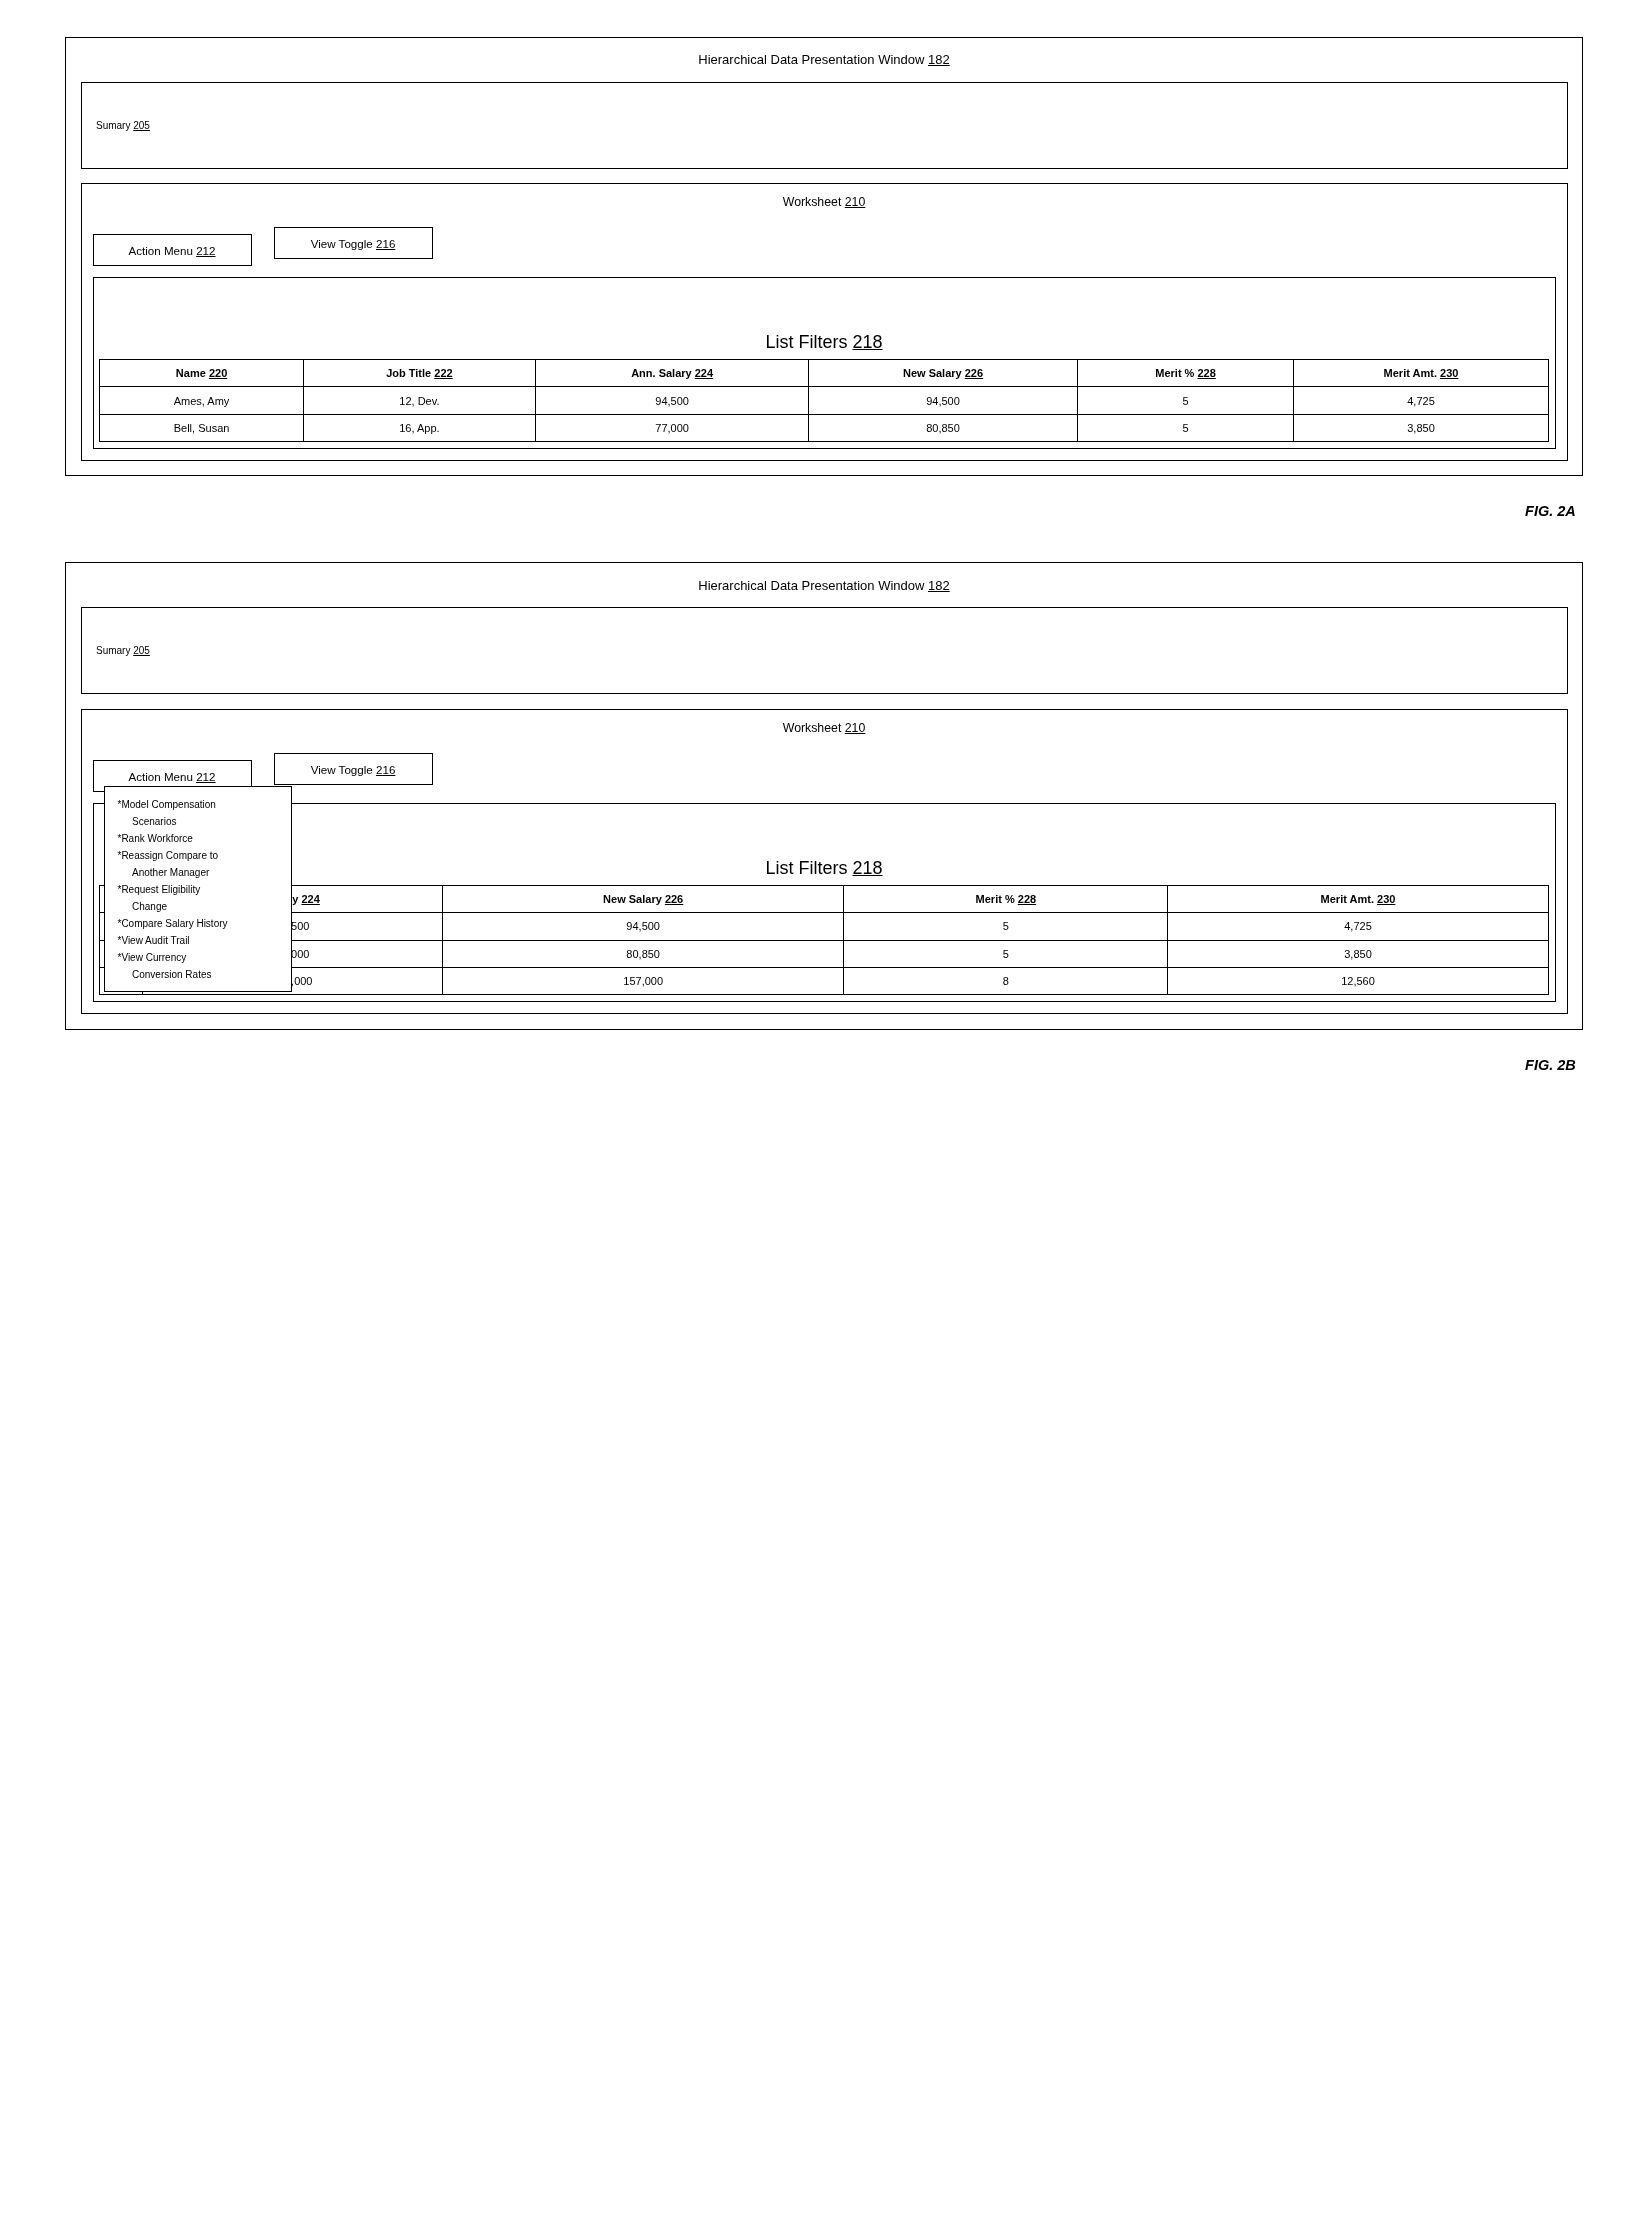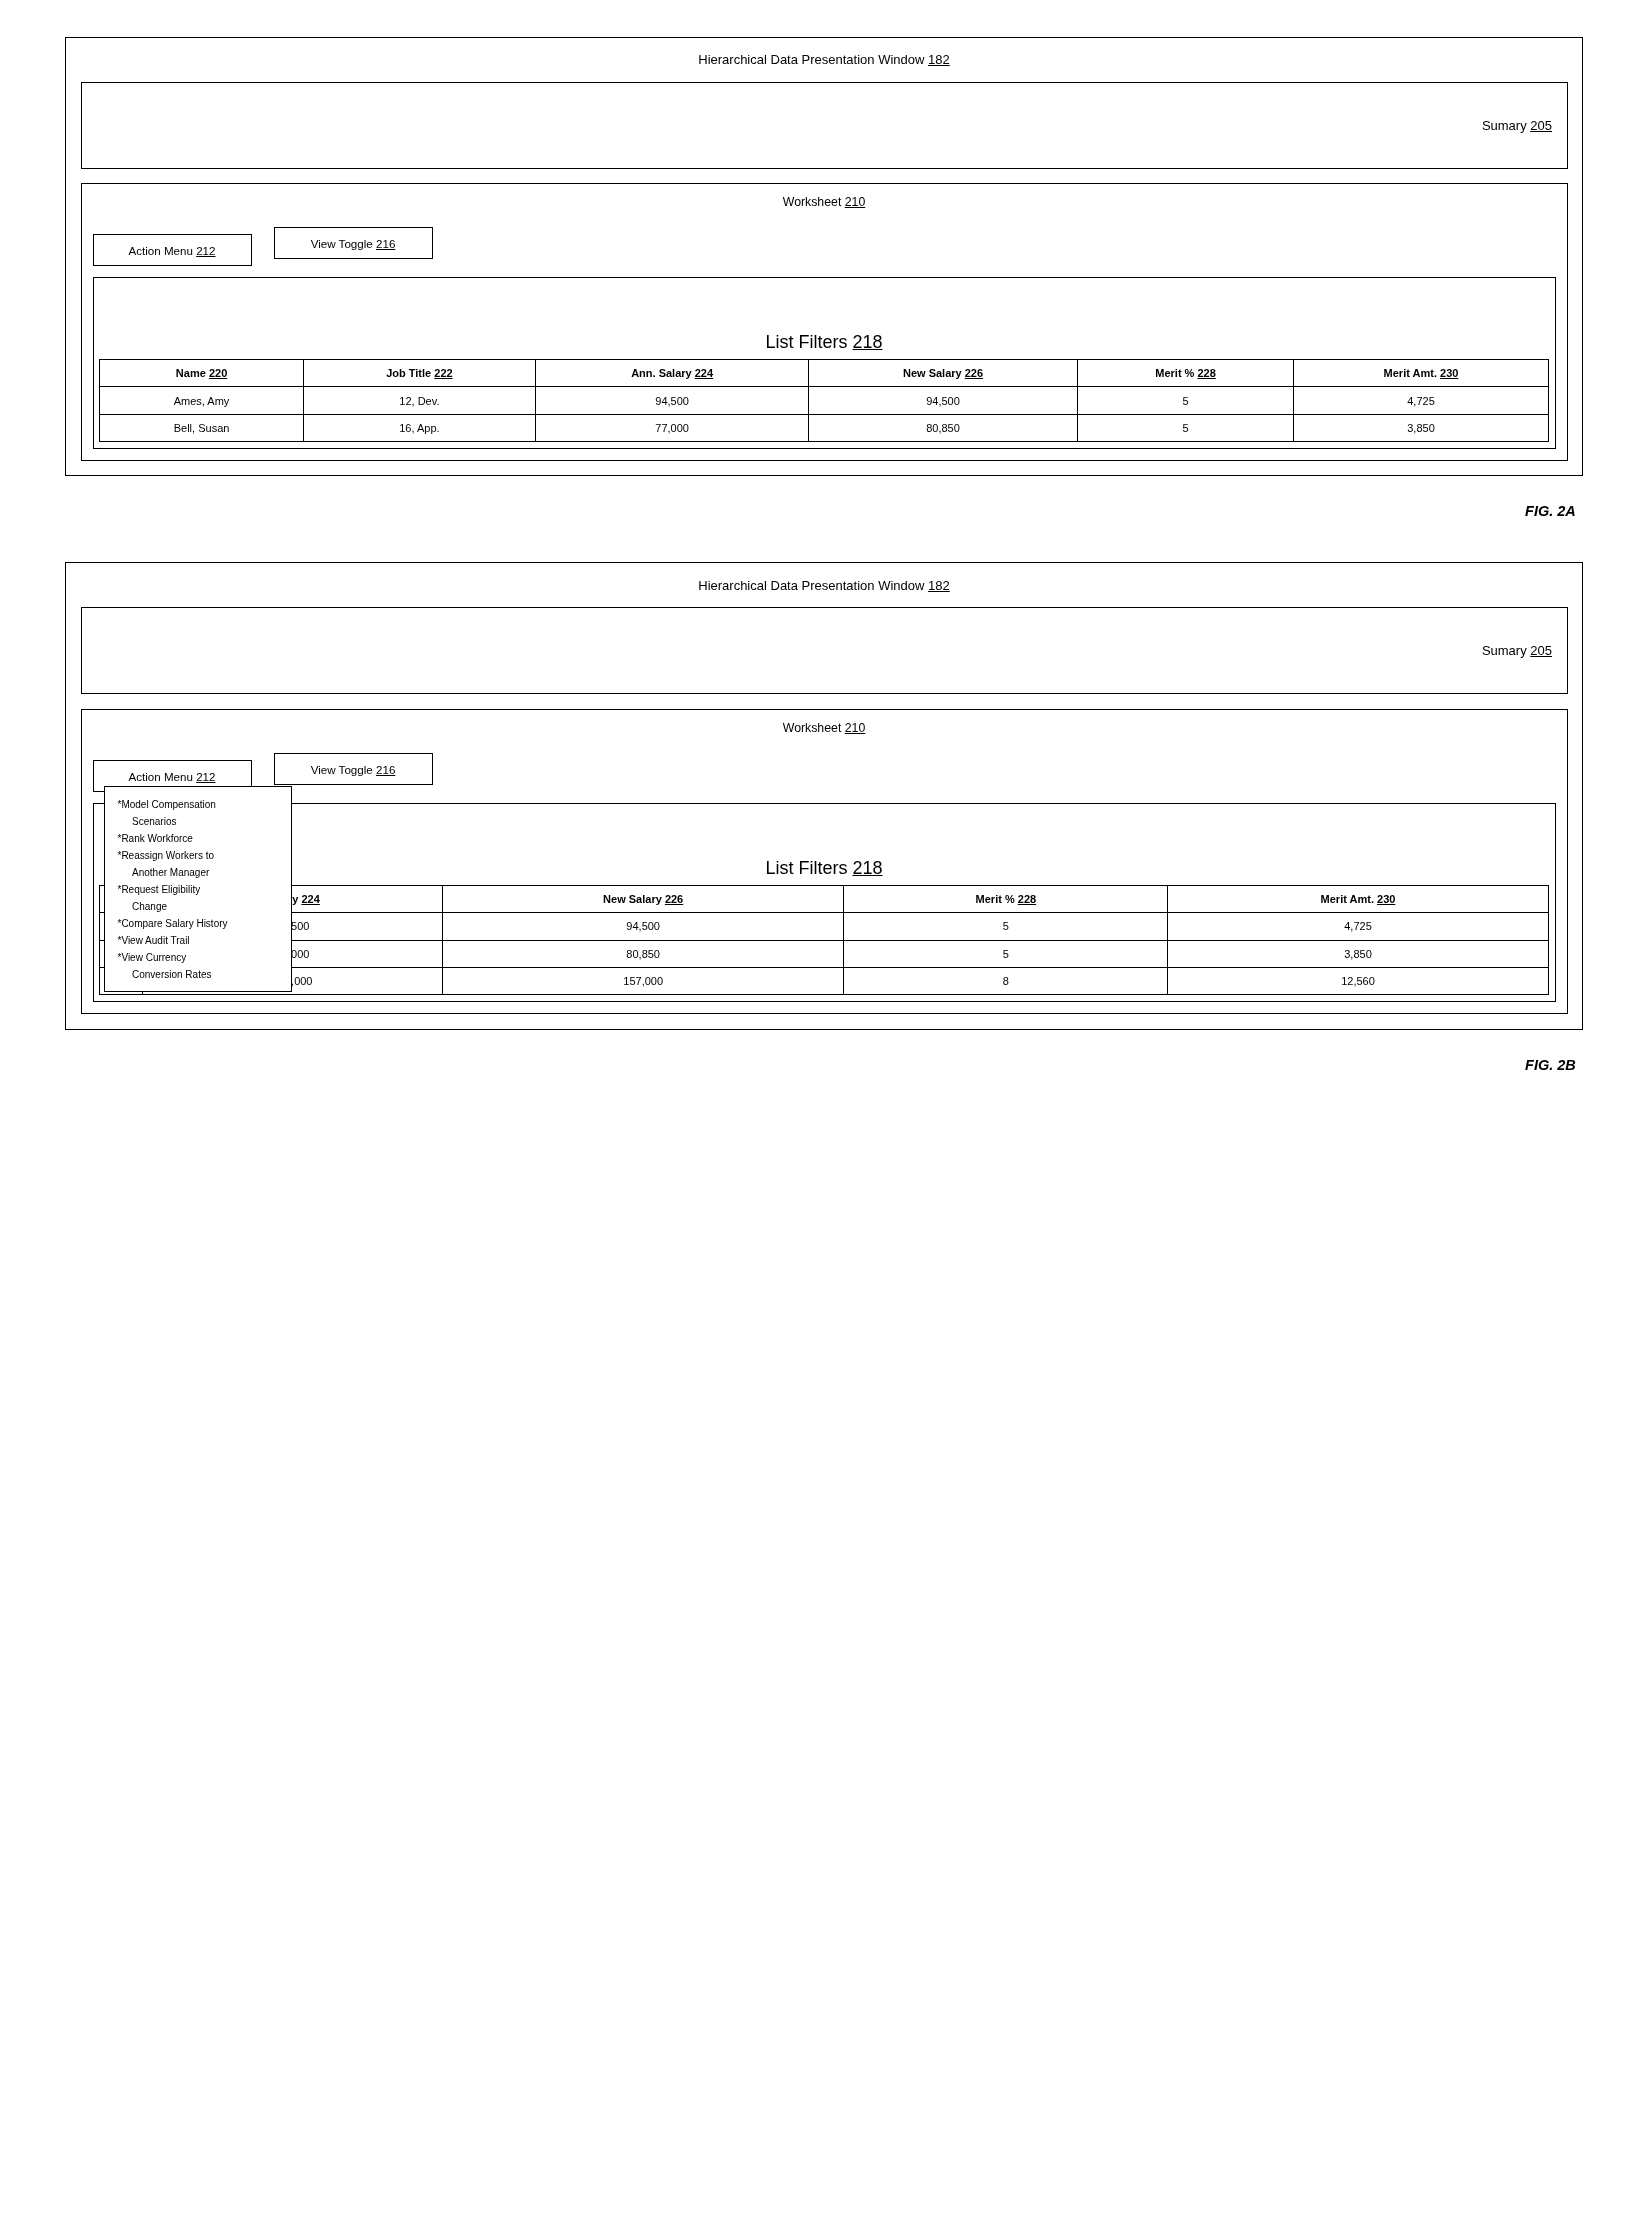--- a/index.html
+++ b/index.html
@@ -45,26 +45,26 @@
 
     .window-title .ref-num {
       text-decoration: underline;
       text-align: right;
     }
 
     .summary-box {
       border: 1.4px solid #000;
       padding: 29px 14.5px;
       text-align: center;
-      font-size: 13px;
+      font-size: 10px;
       margin-bottom: 14.5px;
       min-height: 87px;
       display: flex;
       align-items: center;
-      justify-content: flex-end;
+      justify-content: flex-start;
     }
 
     .summary-box .ref-num {
       text-decoration: underline;
     }
 
     .worksheet-box {
       border: 1.4px solid #000;
       padding: 11px;
     }
@@ -280,21 +280,21 @@
             </button>
             <button class="view-toggle-btn">
               View Toggle <span class="ref-num">216</span>
             </button>
           </div>
 
           <div class="dropdown-overlay">
             <span class="menu-item">*Model Compensation</span>
             <span class="menu-item" style="padding-left:14.5px;">Scenarios</span>
             <span class="menu-item">*Rank Workforce</span>
-            <span class="menu-item">*Reassign Workers to</span>
+            <span class="menu-item">*Reassign Compare to</span>
             <span class="menu-item" style="padding-left:14.5px;">Another Manager</span>
             <span class="menu-item">*Request Eligibility</span>
             <span class="menu-item" style="padding-left:14.5px;">Change</span>
             <span class="menu-item">*Compare Salary History</span>
             <span class="menu-item">*View Audit Trail</span>
             <span class="menu-item">*View Currency</span>
             <span class="menu-item" style="padding-left:14.5px;">Conversion Rates</span>
           </div>
 
           <div class="list-filters-box">

